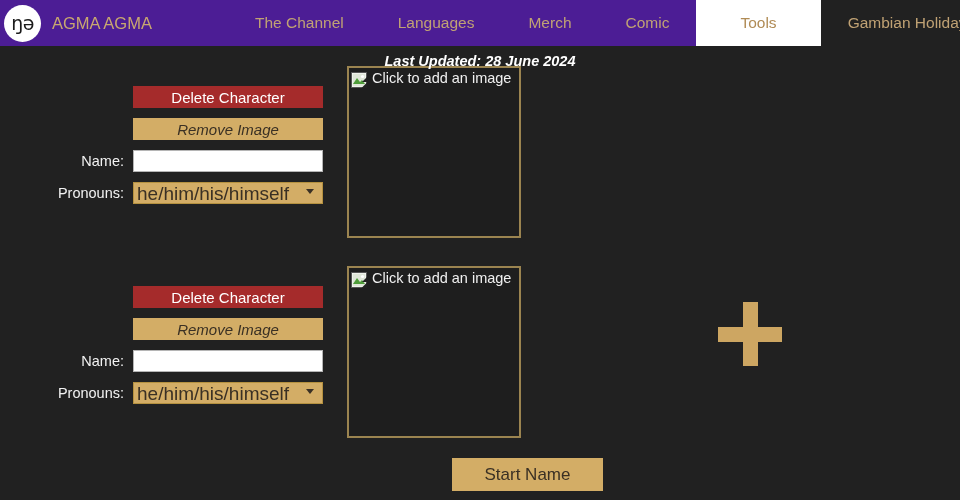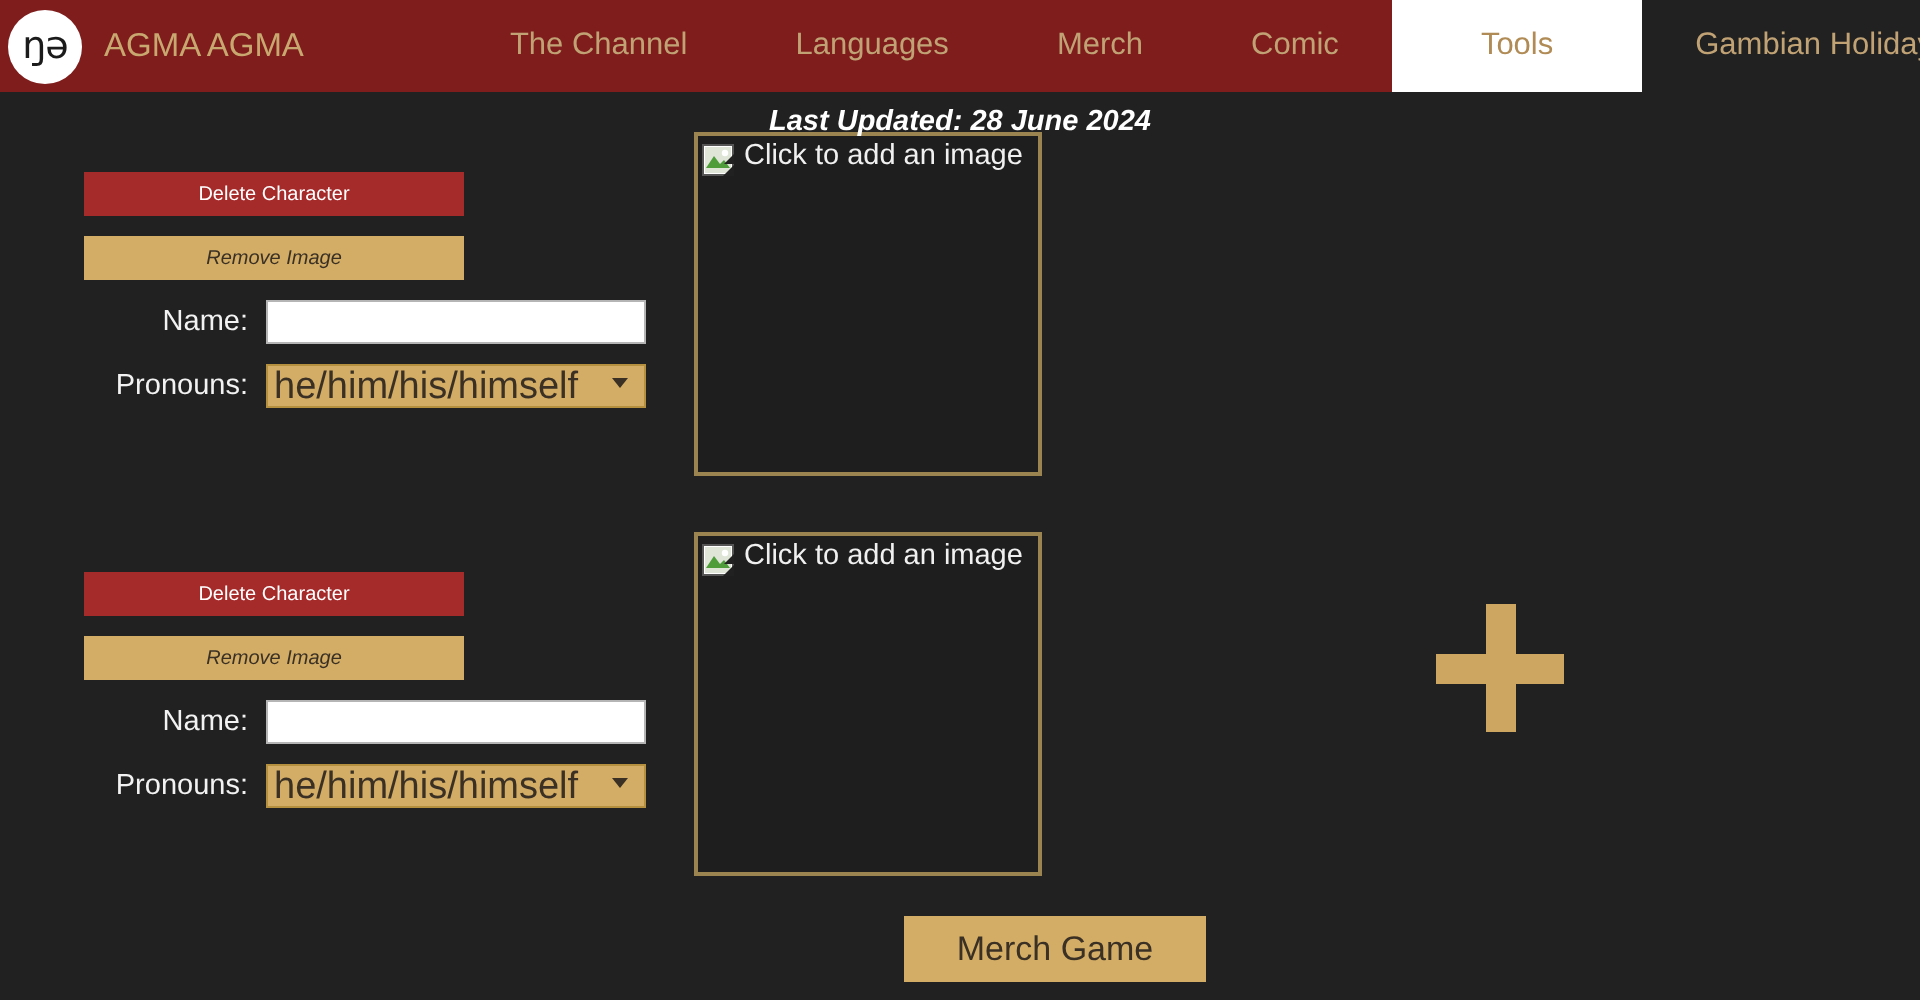--- a/index.html
+++ b/index.html
@@ -14,21 +14,21 @@
     font-family: "Liberation Sans", sans-serif;
     color: #ffffff;
   }
 
   
   .navbar {
     position: absolute;
     top: 0; left: 0;
     width: 800px;
     height: 46px;
-    background: #7f1d1d;
+    background: #4c1d95;
     display: flex;
     align-items: center;
     box-sizing: border-box;
   }
   .brand {
     display: flex;
     align-items: center;
     height: 46px;
     padding-left: 4px;
   }
@@ -112,23 +112,24 @@
   .form-col {
     position: absolute;
     left: 42px;
     top: 76px;
     width: 282px;
   }
   .btn {
     display: block;
     box-sizing: border-box;
     width: 190px;
+    margin-left: 91px;
     border: none;
     font-family: "Liberation Sans", sans-serif;
-    font-size: 10px;
+    font-size: 15px;
     text-align: center;
     cursor: pointer;
   }
   .btn-delete {
     height: 22px;
     line-height: 22px;
     background: #a52b2b;
     color: #ffffff;
   }
   .btn-remove {
@@ -351,15 +352,15 @@
         <span class="alt-text">Click to add an image</span>
       </div>
     </div>
   </div>
 
   <div class="add-char">
     <div class="bar-h"></div>
     <div class="bar-v"></div>
   </div>
 
-  <button class="start-game">Merch Game</button>
+  <button class="start-game">Start Name</button>
 
 </div>
 
 </body></html>

